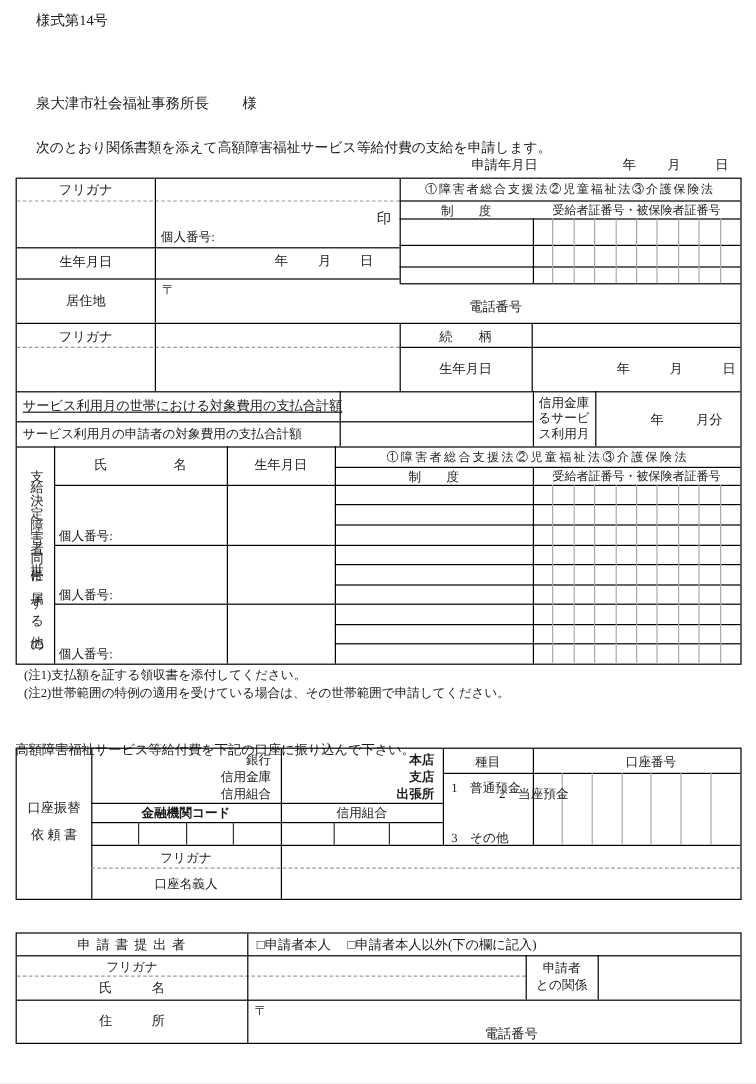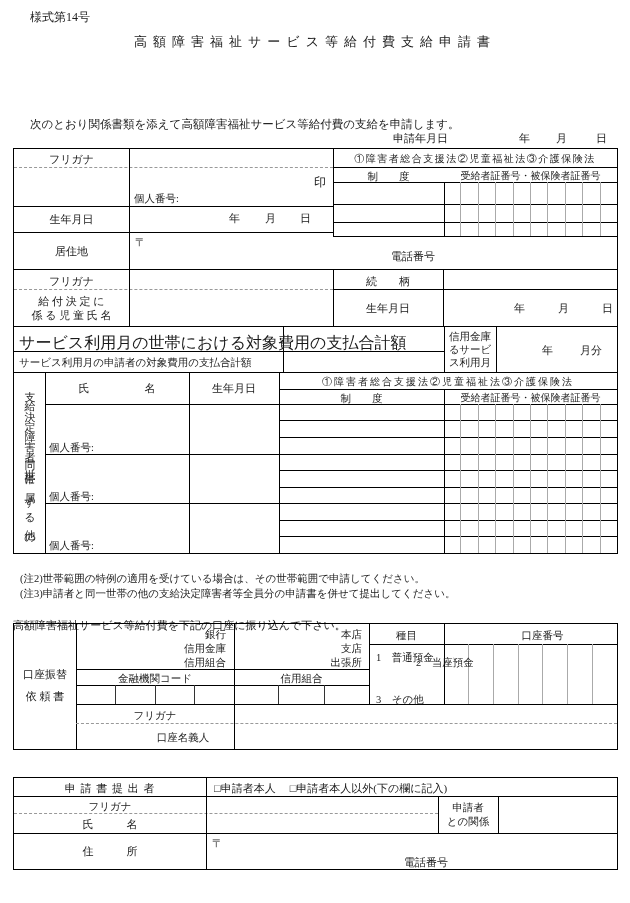--- a/index.html
+++ b/index.html
@@ -25,21 +25,23 @@
     display:flex;align-items:center;justify-content:center;
   }
   .vert span{display:block;}
 </style>
 </head>
 <body>
 
 <div class="page">
 
   <div class="tb" style="left:30px;top:10px;font-size:12px;">様式第14号</div>
-  <div class="tb ctr" style="left:0;top:34px;width:630px;font-size:13px;letter-spacing:6px;">高額障害福祉サービス等給付費支給申請書</div>
+  <div class="tb" style="left:30px;top:79px;font-size:12px;">
+    <span>泉大津市社会福祉事務所長</span><span style="margin-left:28px;">様</span>
+  </div>
   <div class="tb" style="left:30px;top:117px;font-size:11.5px;">次のとおり関係書類を添えて高額障害福祉サービス等給付費の支給を申請します。</div>
   <div class="tb" style="left:393px;top:132px;">申請年月日</div>
   <div class="tb" style="left:519px;top:132px;">年</div>
   <div class="tb" style="left:556px;top:132px;">月</div>
   <div class="tb" style="left:596px;top:132px;">日</div>
 
   <div class="box" style="left:13px;top:148px;width:603px;height:404px;">
 
     <div class="hld" style="left:0;top:18px;width:319px;"></div>
     <div class="hl" style="left:319px;top:18px;width:284px;"></div>
@@ -113,39 +115,35 @@
 
     <div class="hld" style="left:0;top:140px;width:319px;"></div>
     <div class="hl" style="left:319px;top:140px;width:284px;"></div>
     <div class="hl" style="left:0;top:177px;width:603px;"></div>
     <div class="vl" style="left:115px;top:120px;height:57px;"></div>
     <div class="vl" style="left:319px;top:120px;height:57px;"></div>
     <div class="vl" style="left:429px;top:120px;height:57px;"></div>
 
     <div class="tb ctr" style="left:0;top:126px;width:115px;">フリガナ</div>
     <div class="field" style="left:116px;top:122px;width:202px;height:16px;"></div>
-    <div class="tb ctr" style="left:0;top:146px;width:115px;">
-      <div>給 付 決 定 に</div>
-      <div>係 る 児 童 氏 名</div>
-    </div>
     <div class="field" style="left:116px;top:142px;width:202px;height:33px;"></div>
     <div class="tb ctr" style="left:319px;top:126px;width:110px;">続　　柄</div>
     <div class="field" style="left:430px;top:122px;width:172px;height:16px;"></div>
     <div class="tb ctr" style="left:319px;top:153px;width:110px;">生年月日</div>
     <div class="tb" style="left:500px;top:153px;">年</div>
     <div class="tb" style="left:544px;top:153px;">月</div>
     <div class="tb" style="left:588px;top:153px;">日</div>
 
     <div class="hl" style="left:0;top:202px;width:430px;"></div>
     <div class="hl" style="left:0;top:223px;width:603px;"></div>
     <div class="vl" style="left:269px;top:177px;height:46px;"></div>
     <div class="vl" style="left:430px;top:177px;height:46px;"></div>
     <div class="vl" style="left:482px;top:177px;height:46px;"></div>
 
-    <div class="tb" style="left:5px;top:184px;font-size:16px;">サービス利用月の世帯における対象費用の支払合計額</div>
+    <div class="tb" style="left:5px;top:184px;font-size:11px;text-decoration:underline;">サービス利用月の世帯における対象費用の支払合計額</div>
     <div class="field" style="left:270px;top:178px;width:159px;height:23px;"></div>
     <div class="tb" style="left:5px;top:207px;font-size:10.5px;">サービス利用月の申請者の対象費用の支払合計額</div>
     <div class="field" style="left:270px;top:203px;width:159px;height:19px;"></div>
     <div class="tb ctr" style="left:430px;top:181px;width:52px;font-size:10.5px;line-height:13px;">
       <div>信用金庫</div>
       <div>るサービ</div>
       <div>ス利用月</div>
     </div>
     <div class="tb" style="left:528px;top:195px;">年</div>
     <div class="tb" style="left:566px;top:195px;">月分</div>
@@ -294,22 +292,22 @@
     <div class="tb" style="left:35px;top:341px;font-size:10.5px;">個人番号:</div>
     <div class="field" style="left:90px;top:339px;width:84px;height:13px;"></div>
     <div class="field" style="left:176px;top:306px;width:88px;height:47px;"></div>
 
     <div class="field" style="left:32px;top:355px;width:142px;height:32px;"></div>
     <div class="tb" style="left:35px;top:390px;font-size:10.5px;">個人番号:</div>
     <div class="field" style="left:90px;top:388px;width:84px;height:13px;"></div>
     <div class="field" style="left:176px;top:355px;width:88px;height:47px;"></div>
   </div>
 
+  <div class="tb" style="left:20px;top:557px;font-size:10.5px;">(注1)支払額を証する領収書を添付してください。</div>
   <div class="tb" style="left:20px;top:572px;font-size:10.5px;">(注2)世帯範囲の特例の適用を受けている場合は、その世帯範囲で申請してください。</div>
-  <div class="tb" style="left:20px;top:587px;font-size:10.5px;">(注3)申請者と同一世帯の他の支給決定障害者等全員分の申請書を併せて提出してください。</div>
 
   <div class="tb" style="left:13px;top:606px;font-size:11px;margin-top:13px;">高額障害福祉サービス等給付費を下記の口座に振り込んで下さい。</div>
 
   <div class="box" style="left:13px;top:623px;width:603px;height:125px;">
     <div class="vl" style="left:62px;top:0;height:125px;"></div>
     <div class="vl" style="left:220px;top:0;height:125px;"></div>
     <div class="vl" style="left:355px;top:0;height:80px;"></div>
     <div class="vl" style="left:430px;top:0;height:80px;"></div>
     <div class="hl" style="left:355px;top:20px;width:248px;"></div>
     <div class="hl" style="left:62px;top:45px;width:293px;"></div>
@@ -340,38 +338,38 @@
 
     <div class="tb ctr" style="left:0;top:44px;width:62px;">口座振替</div>
     <div class="tb ctr" style="left:0;top:66px;width:62px;">依 頼 書</div>
 
     <div class="tb rt" style="left:62px;top:4px;width:150px;font-size:10.5px;line-height:14px;">
       <div>銀行</div>
       <div>信用金庫</div>
       <div>信用組合</div>
     </div>
     <div class="field" style="left:63px;top:1px;width:90px;height:43px;"></div>
-    <div class="tb rt" style="left:220px;top:4px;width:128px;font-size:10.5px;line-height:14px;">
+    <div class="tb rt" style="left:220px;top:4px;width:128px;font-size:10.5px;line-height:14px;font-weight:bold;">
       <div>本店</div>
       <div>支店</div>
       <div>出張所</div>
     </div>
     <div class="field" style="left:221px;top:1px;width:90px;height:43px;"></div>
 
-    <div class="tb ctr" style="left:62px;top:48px;width:158px;font-size:10.5px;">金融機関コード</div>
+    <div class="tb ctr" style="left:62px;top:48px;width:158px;font-size:10.5px;font-weight:bold;">金融機関コード</div>
     <div class="tb ctr" style="left:220px;top:48px;width:135px;font-size:10.5px;">信用組合</div>
     <div class="tb ctr" style="left:355px;top:5px;width:75px;font-size:10.5px;">種目</div>
     <div class="tb" style="left:362px;top:27px;font-size:10.5px;">1　普通預金</div>
     <div class="tb" style="left:362px;top:32px;font-size:10.5px;margin-left:40px;">2　当座預金</div>
     <div class="tb" style="left:362px;top:69px;font-size:10.5px;">3　その他</div>
     <div class="tb ctr" style="left:418px;top:5px;width:173px;font-size:10.5px;padding-left:24px;">口座番号</div>
 
     <div class="tb ctr" style="left:62px;top:85px;width:158px;font-size:10.5px;">フリガナ</div>
     <div class="field" style="left:221px;top:81px;width:380px;height:17px;"></div>
-    <div class="tb ctr" style="left:62px;top:107px;width:158px;font-size:10.5px;margin-left:28px;">口座名義人</div>
+    <div class="tb ctr" style="left:62px;top:107px;width:158px;font-size:10.5px;">口座名義人</div>
     <div class="field" style="left:221px;top:100px;width:380px;height:23px;"></div>
   </div>
 
   <div class="box" style="left:13px;top:777px;width:603px;height:91px;">
     <div class="hl" style="left:0;top:18px;width:603px;"></div>
     <div class="hld" style="left:0;top:35px;width:424px;"></div>
     <div class="hl" style="left:0;top:55px;width:603px;"></div>
     <div class="vl" style="left:192px;top:0;height:91px;"></div>
     <div class="vl" style="left:424px;top:18px;height:37px;"></div>
     <div class="vl" style="left:484px;top:18px;height:37px;"></div>

